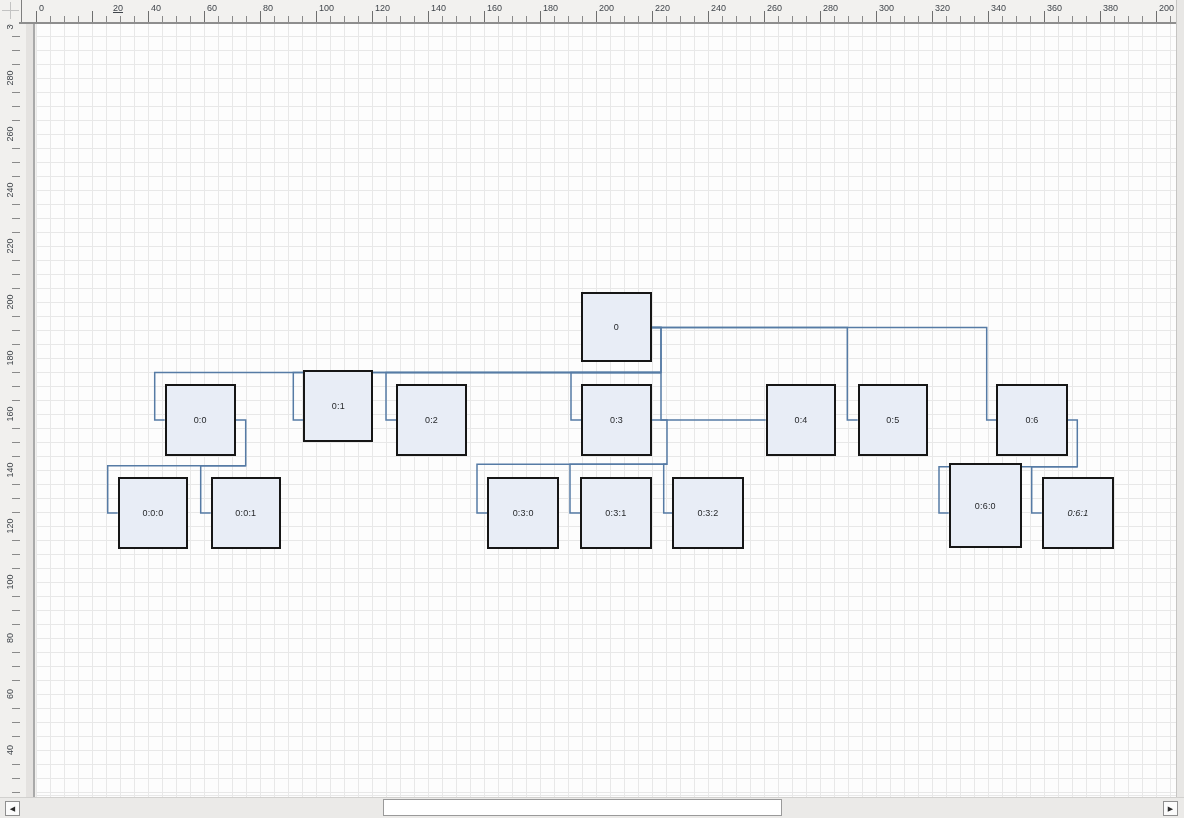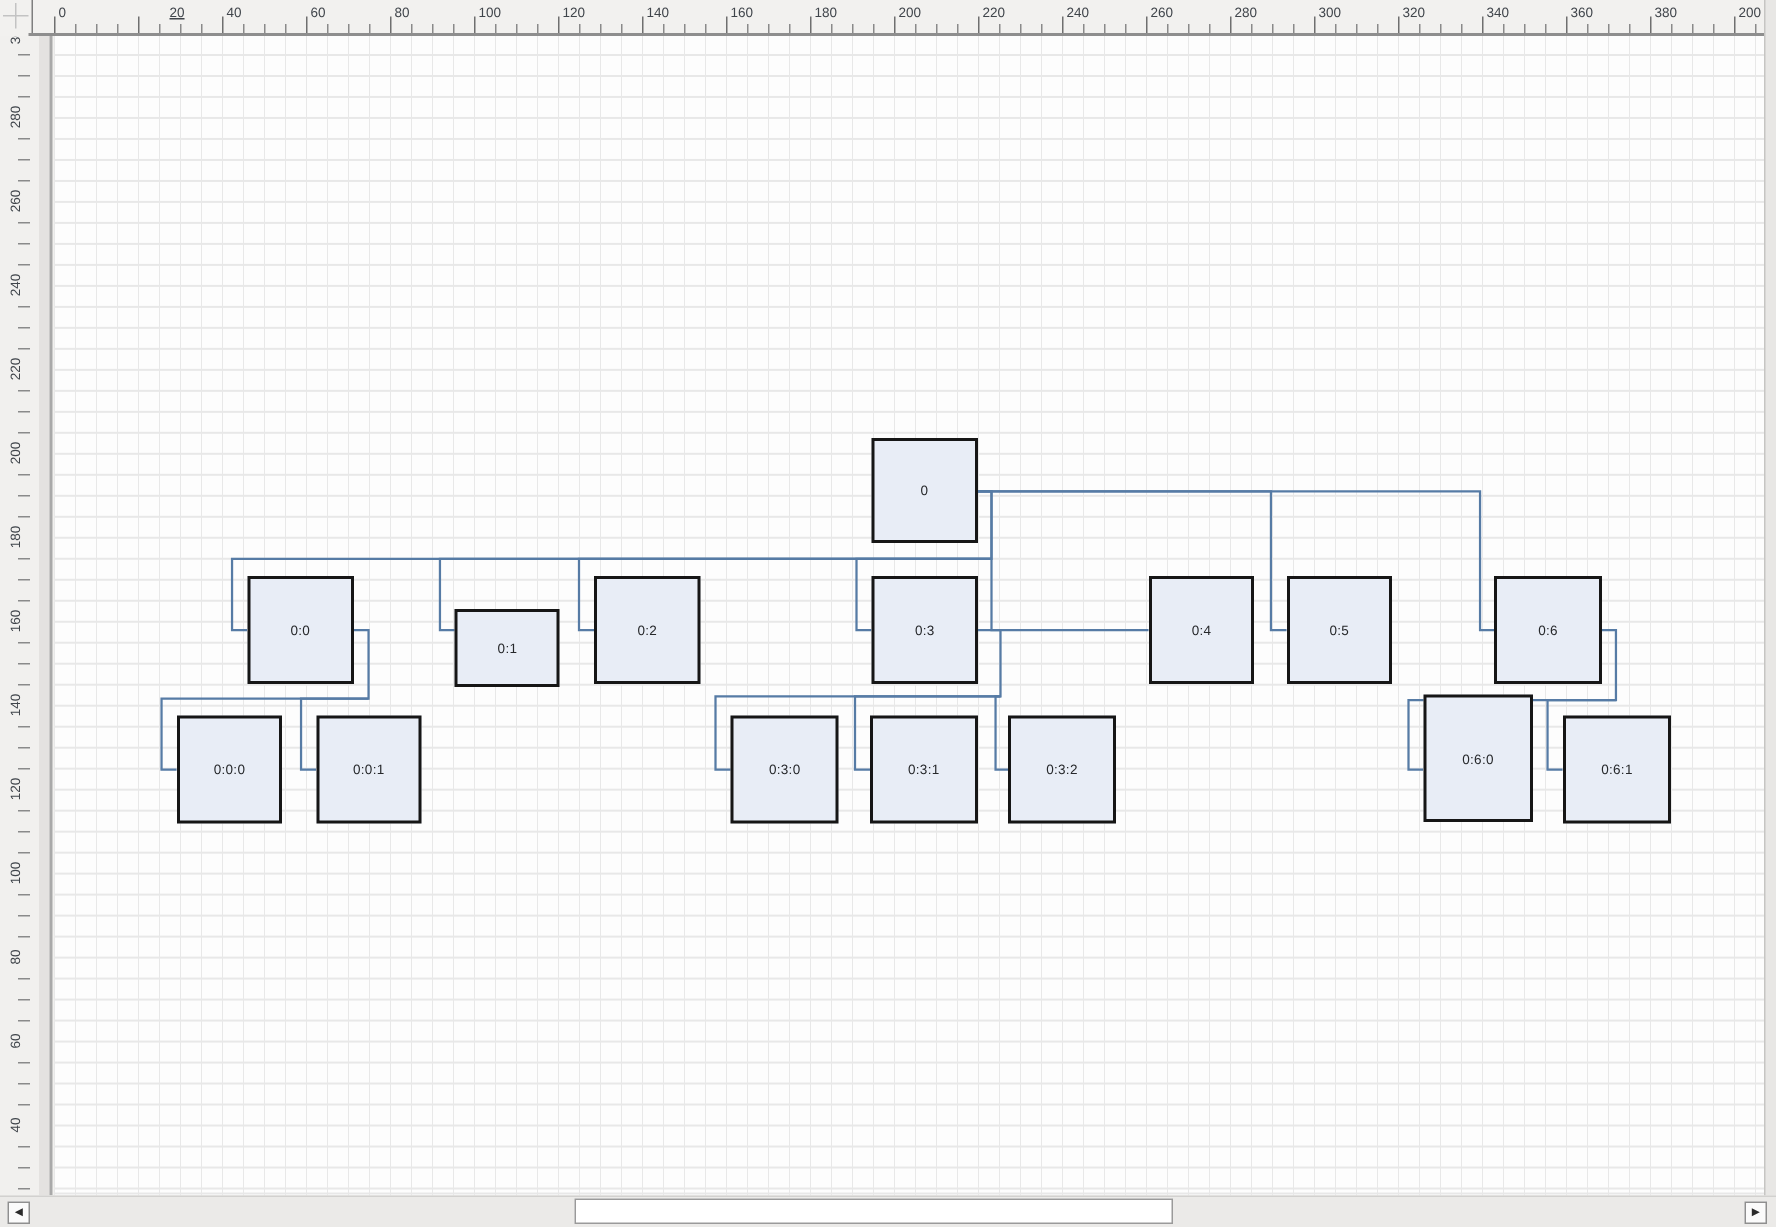--- a/index.html
+++ b/index.html
@@ -245,21 +245,21 @@
       <polyline points="1031.7,396 1041.3,396 1041.3,442.7 903,442.7 903,489 912.7,489" fill="none" stroke="#567ba5" stroke-width="1.5"></polyline>
       <polyline points="1041.3,442.7 995.7,442.7 995.7,489 1005.7,489" fill="none" stroke="#567ba5" stroke-width="1.5"></polyline>
     </svg>
   <div id="nodesLayer">
       <div class="node" style="left: 544.7px; top: 268.3px; width: 71.3px; height: 70px;">
         <span>0</span>
       </div>
       <div class="node" style="left: 128.7px; top: 360.3px; width: 71px; height: 72px;">
         <span>0:0</span>
       </div>
-      <div class="node" style="left: 267.3px; top: 382px; width: 70px; height: 52px;">
+      <div class="node" style="left: 267.3px; top: 346px; width: 70px; height: 72px;">
         <span>0:1</span>
       </div>
       <div class="node" style="left: 360px; top: 360.3px; width: 71px; height: 72px; text-align: right;">
         <span>0:2</span>
       </div>
       <div class="node" style="left: 545px; top: 360.3px; width: 71px; height: 72px;">
         <span>0:3</span>
       </div>
       <div class="node" style="left: 729.7px; top: 360.3px; width: 70.6px; height: 72px;">
         <span>0:4</span>
@@ -281,21 +281,21 @@
       </div>
       <div class="node" style="left: 544px; top: 453.3px; width: 71.7px; height: 71.4px;">
         <span>0:3:1</span>
       </div>
       <div class="node" style="left: 636.3px; top: 453.3px; width: 71.4px; height: 71.4px;">
         <span>0:3:2</span>
       </div>
       <div class="node" style="left: 912.7px; top: 439px; width: 73.3px; height: 85px;">
         <span>0:6:0</span>
       </div>
-      <div class="node" style="left: 1005.7px; top: 453.3px; width: 72.6px; height: 71.4px;">
+      <div class="node" style="left: 1005.7px; top: 453.3px; width: 72.6px; height: 71.4px; font-style: italic;">
         <span>0:6:1</span>
       </div>
     </div>
 </div>
 
 <div class="right-strip"></div>
 
 <div class="hscroll">
   <div class="sb-btn left">
     <span>◀</span>

